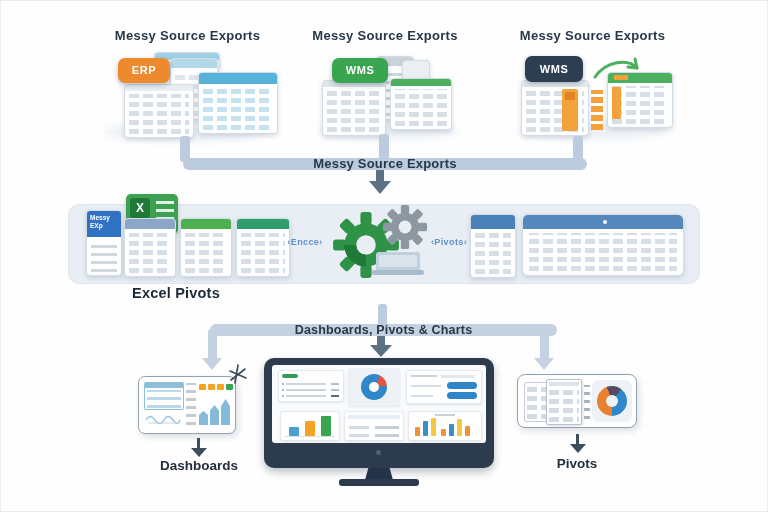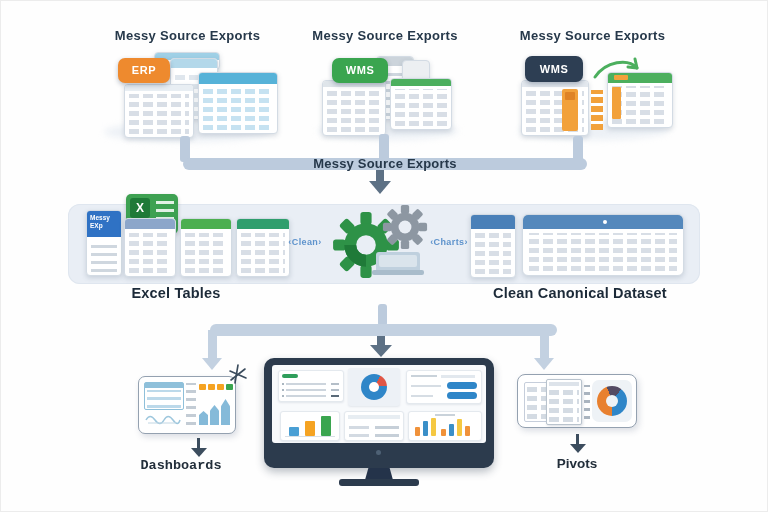--- a/index.html
+++ b/index.html
@@ -150,22 +150,22 @@
   </div>
   <div class="sheet" style="left:180px;top:218px;width:50px;height:57px;" data-name="excel-table">
     <div class="hdr" style="background:#4caf50;height:10px;" data-name="sheet-header"></div>
     <div class="bd cellgrid" style="top:14px;" data-name="sheet-cells"></div>
   </div>
   <div class="sheet" style="left:236px;top:218px;width:52px;height:57px;" data-name="excel-table">
     <div class="hdr" style="background:#2f9e6d;height:10px;" data-name="sheet-header"></div>
     <div class="bd cellgrid" style="top:14px;" data-name="sheet-cells"></div>
   </div>
 
-  <div class="tag" style="left:282px;top:237px;width:46px;" data-name="flow-tag-left">‹Clean›</div>
-  <div class="tag" style="left:424px;top:237px;width:50px;" data-name="flow-tag-right">‹Charts›</div>
+  <div class="tag" style="left:282px;top:237px;width:46px;" data-name="flow-tag-left">‹Encce›</div>
+  <div class="tag" style="left:424px;top:237px;width:50px;" data-name="flow-tag-right">‹Pivots›</div>
 
   <svg class="abs" style="left:330px;top:210px;" width="72" height="70" viewBox="0 0 100 100" data-name="power-query-gear-icon">
     <g transform="translate(50,50)" fill="#2e9247">
       <rect x="-8" y="-47" width="16" height="18" rx="4"></rect>
       <rect x="-8" y="-47" width="16" height="18" rx="4" transform="rotate(45)"></rect>
       <rect x="-8" y="-47" width="16" height="18" rx="4" transform="rotate(90)"></rect>
       <rect x="-8" y="-47" width="16" height="18" rx="4" transform="rotate(135)"></rect>
       <rect x="-8" y="-47" width="16" height="18" rx="4" transform="rotate(180)"></rect>
       <rect x="-8" y="-47" width="16" height="18" rx="4" transform="rotate(225)"></rect>
       <rect x="-8" y="-47" width="16" height="18" rx="4" transform="rotate(270)"></rect>
@@ -198,25 +198,25 @@
     <div class="hdr" style="background:#4a80b8;height:14px;" data-name="sheet-header"></div>
     <div class="bd cellgrid" style="top:18px;" data-name="sheet-cells"></div>
   </div>
   <div class="sheet" style="left:522px;top:214px;width:160px;height:60px;border-radius:6px;" data-name="clean-dataset-table">
     <div class="hdr" style="background:#5488bc;height:14px;border-radius:5px 5px 0 0;" data-name="sheet-header">
       <div class="abs" style="left:50%;top:5px;width:4px;height:4px;background:#fff;border-radius:50%;" data-name="header-dot"></div>
     </div>
     <div class="bd cellgrid" style="left:6px;right:6px;top:18px;bottom:4px;" data-name="sheet-cells"></div>
   </div>
 
-  <div class="slabel" style="left:106px;width:140px;" data-name="label-excel-tables">Excel Tables</div>
-  <div class="slabel" style="left:478px;width:204px;" data-name="label-clean-canonical-dataset">Clean Canonical Dataset</div>
+  <div class="slabel" style="left:106px;width:140px;" data-name="label-excel-tables">Excel Pivots</div>
 
   <div class="stub" style="left:378px;top:304px;width:9px;height:22px;" data-name="connector-stub"></div>
   <div class="cbar" style="left:210px;top:324px;width:347px;background:#c3d1e1;" data-name="connector-bar"></div>
+  <div class="cbar-label" style="left:210px;top:321px;width:347px;font-size:12.5px;" data-name="flow-label-dashboards-pivots-charts">Dashboards, Pivots &amp; Charts</div>
   <div class="abs" style="left:208px;top:330px;width:9px;height:29px;background:#c3d1e1;" data-name="connector-drop"></div>
   <div class="tri" style="left:202px;top:358px;border-left:10px solid transparent;border-right:10px solid transparent;border-top:12px solid #c3d1e1;" data-name="down-arrow-icon"></div>
   <div class="abs" style="left:540px;top:330px;width:9px;height:29px;background:#c3d1e1;" data-name="connector-drop"></div>
   <div class="tri" style="left:534px;top:358px;border-left:10px solid transparent;border-right:10px solid transparent;border-top:12px solid #c3d1e1;" data-name="down-arrow-icon"></div>
   <div class="abs" style="left:377px;top:336px;width:8px;height:9px;background:#5d7185;" data-name="arrow-stem"></div>
   <div class="tri" style="left:370px;top:345px;border-left:11px solid transparent;border-right:11px solid transparent;border-top:12px solid #5d7185;" data-name="down-arrow-icon"></div>
 
   <div class="outcard" style="left:138px;top:376px;width:96px;height:56px;" data-name="dashboard-preview-card">
     <div class="abs" style="left:5px;top:5px;width:38px;height:26px;border:1px solid #8fc0da;border-radius:2px;" data-name="mini-table">
       <div class="abs" style="left:0;top:0;right:0;height:5px;background:#8fc0da;" data-name="mini-table-header"></div>
@@ -239,21 +239,21 @@
   </div>
   <svg class="abs" style="left:228px;top:363px;" width="20" height="22" data-name="star-doodle-icon">
     <g stroke="#3a4b5c" stroke-width="1.6" stroke-linecap="round">
       <line x1="10" y1="2" x2="7" y2="20"></line>
       <line x1="2" y1="8" x2="18" y2="15"></line>
       <line x1="17" y1="6" x2="3" y2="17"></line>
     </g>
   </svg>
   <div class="abs" style="left:197px;top:438px;width:3px;height:11px;background:#3c4d5e;" data-name="arrow-stem"></div>
   <div class="tri" style="left:191px;top:448px;border-left:8px solid transparent;border-right:8px solid transparent;border-top:9px solid #3c4d5e;" data-name="down-arrow-icon"></div>
-  <div class="olabel" style="left:121px;top:458px;width:120px;font-family:Liberation Mono, monospace;" data-name="label-dashboards">Dashboards</div>
+  <div class="olabel" style="left:139px;top:458px;width:120px;" data-name="label-dashboards">Dashboards</div>
 
   <div class="monitor" data-name="monitor">
     <div class="screen" data-name="monitor-screen">
 
       <div class="panel" style="left:6px;top:5px;width:64px;height:30px;" data-name="list-panel">
         <div class="abs" style="left:3px;top:3px;width:16px;height:4px;background:#2f9e5b;border-radius:2px;" data-name="green-badge"></div>
         <div class="abs" style="left:3px;top:12px;width:2px;height:2px;background:#aab6c0;" data-name="list-dot"></div>
         <div class="abs" style="left:7px;top:12px;width:40px;height:2px;background:#cdd5dd;" data-name="list-line"></div>
         <div class="abs" style="left:52px;top:12px;width:8px;height:2px;background:#b4bec8;" data-name="list-line"></div>
         <div class="abs" style="left:3px;top:18px;width:2px;height:2px;background:#aab6c0;" data-name="list-dot"></div>

